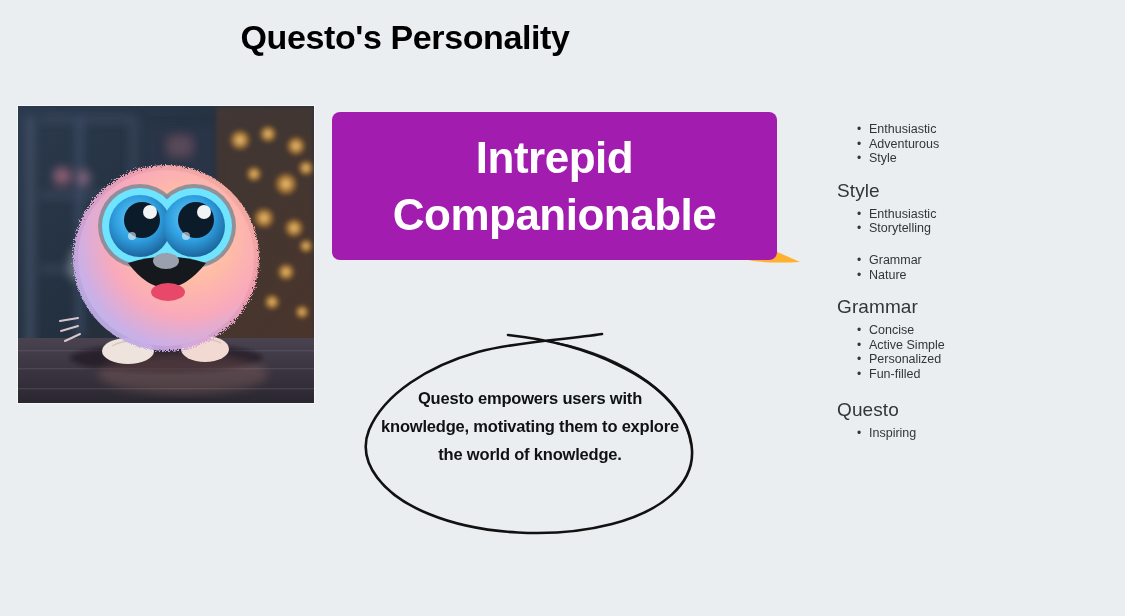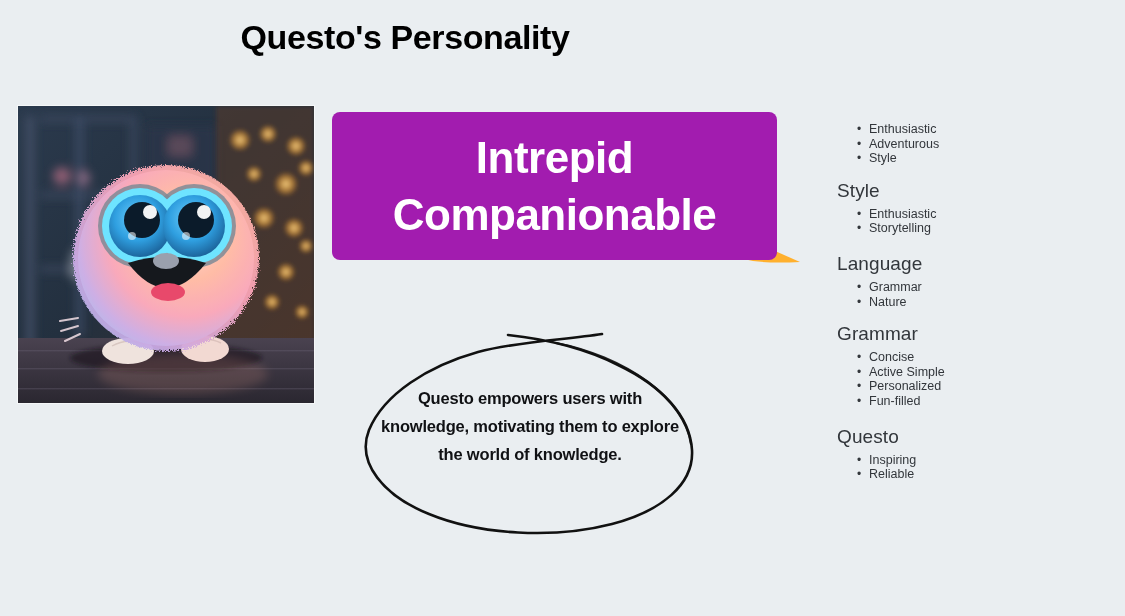--- a/index.html
+++ b/index.html
@@ -313,38 +313,36 @@
 
   <div class="attr-group">
     <div class="attr-heading">Style</div>
     <ul class="attr-list">
       <li class="attr-item">Enthusiastic</li>
       <li class="attr-item">Storytelling</li>
     </ul>
   </div>
 
   <div class="attr-group gap-before">
-    <div class="attr-heading">Language</div>
     <ul class="attr-list">
       <li class="attr-item">Grammar</li>
       <li class="attr-item">Nature</li>
     </ul>
   </div>
 
   <div class="attr-group">
     <div class="attr-heading">Grammar</div>
     <ul class="attr-list">
       <li class="attr-item">Concise</li>
       <li class="attr-item">Active Simple</li>
       <li class="attr-item">Personalized</li>
       <li class="attr-item">Fun-filled</li>
     </ul>
   </div>
 
   <div class="attr-group gap-before">
     <div class="attr-heading">Questo</div>
     <ul class="attr-list">
       <li class="attr-item">Inspiring</li>
-      <li class="attr-item">Reliable</li>
     </ul>
   </div>
 
 </div>
 
 </body></html>

